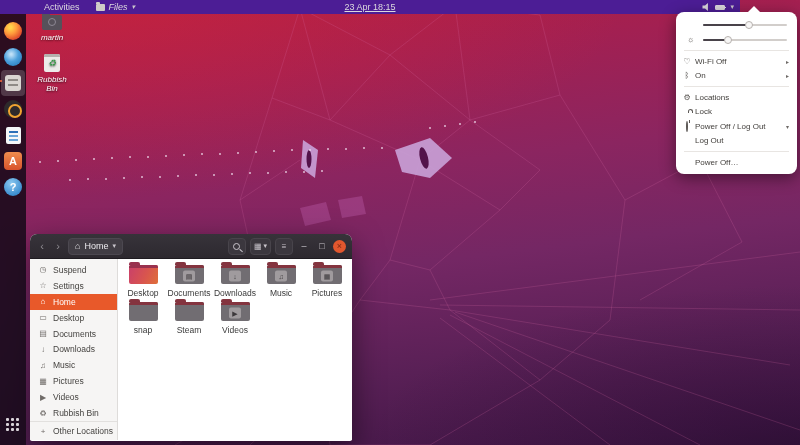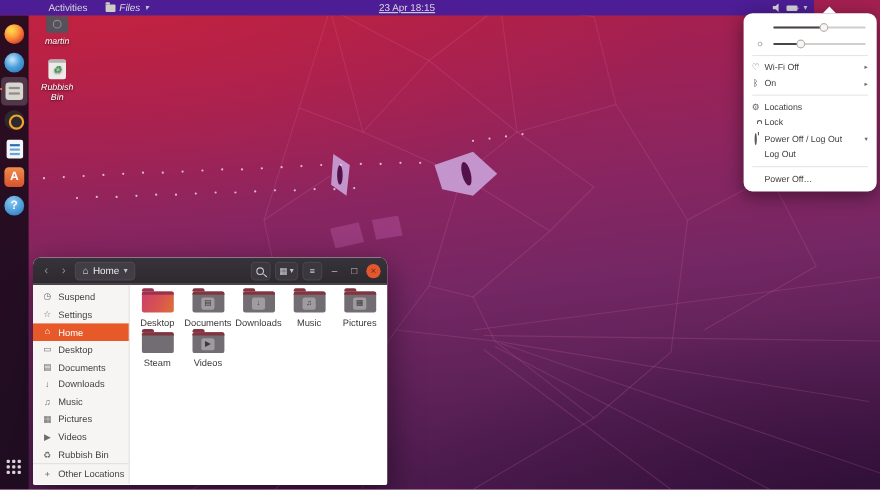--- a/index.html
+++ b/index.html
@@ -345,20 +345,24 @@
             <div class="f-label">Music</div>
           </div>
         <div class="f-item">
             <div class="folder">
               <span class="emblem">▦</span>
             </div>
             <div class="f-label">Pictures</div>
           </div>
         <div class="f-item">
             <div class="folder"></div>
+            <div class="f-label">snap</div>
+          </div>
+        <div class="f-item">
+            <div class="folder"></div>
             <div class="f-label">Steam</div>
           </div>
         <div class="f-item">
             <div class="folder">
               <span class="emblem">▶</span>
             </div>
             <div class="f-label">Videos</div>
           </div>
       </div>
     </div>

